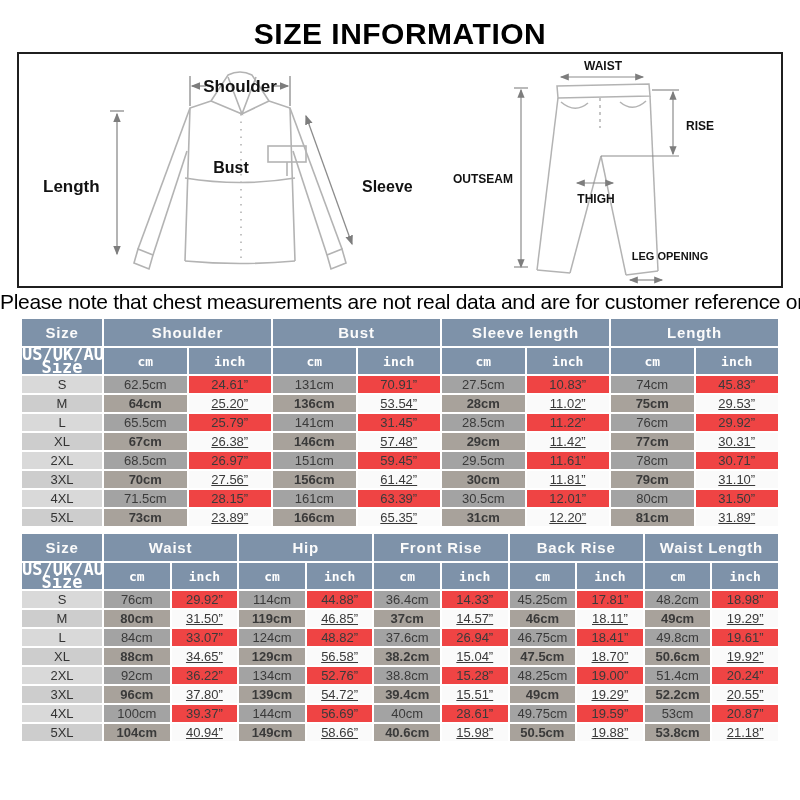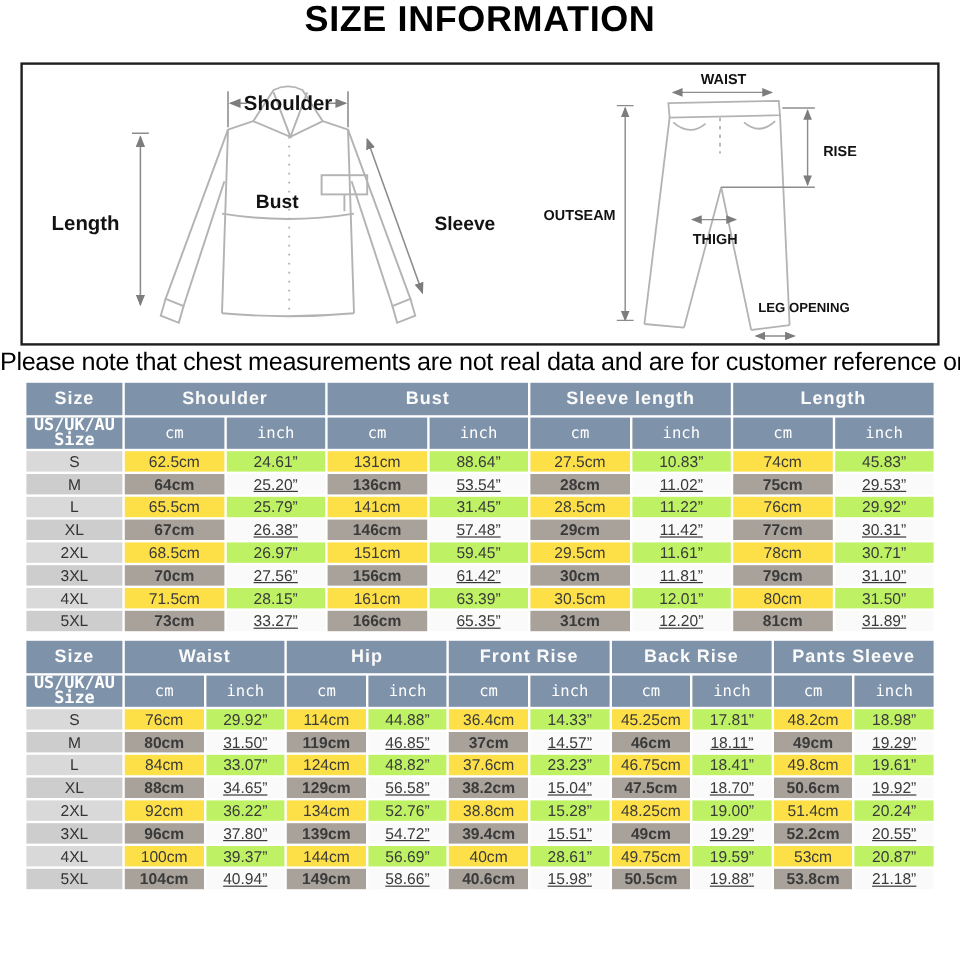--- a/index.html
+++ b/index.html
@@ -3,21 +3,21 @@
 <meta charset="utf-8">
 <style>
   * { box-sizing: border-box; margin: 0; padding: 0; }
   html, body { background: #ffffff; }
   .page {
     width: 800px; height: 800px; overflow: hidden; position: relative;
     font-family: "Liberation Sans", sans-serif; background: #fff;
   }
   .title {
     text-align: center; font-size: 30px; font-weight: bold; color: #000;
-    height: 52px; letter-spacing: 0.5px;
+    padding-top: 17px; height: 52px; letter-spacing: 0.5px;
   }
   .diagram-box {
     margin: 0 17px; height: 236px; border: 2px solid #1f1f1f;
     display: flex; align-items: stretch; justify-content: space-between;
     padding: 2px 10px 2px 16px; background: #fff;
   }
   .diagram-box svg { display: block; height: 228px; }
   .note {
     font-size: 21px; color: #000; text-align: center; white-space: nowrap;
     line-height: 28px; height: 28px; letter-spacing: -0.3px;
@@ -28,31 +28,31 @@
   }
   table.size-table th, table.size-table td {
     text-align: center; vertical-align: middle; overflow: hidden;
   }
   th.grp {
     background: #7e92a9; color: #fbfbfb; font-size: 15px; font-weight: bold;
     height: 27px; letter-spacing: 0.8px;
   }
   th.sub-size {
     background: #7e92a9; color: #ffffff; height: 20px;
-    font-family: "DejaVu Sans Mono", monospace; font-size: 14px;
+    font-family: "DejaVu Sans Mono", monospace; font-size: 17px;
     font-weight: bold; line-height: 13px; letter-spacing: 0px; margin-top: 12px;
   }
   th.unit {
     background: #7e92a9; color: #ffffff; height: 24px;
-    font-family: "DejaVu Sans Mono", monospace; font-size: 13px; font-weight: normal;
+    font-family: "DejaVu Sans Mono", monospace; font-size: 13px; font-weight: bold;
   }
   td { font-size: 13px; color: #3a3a3a; height: 17px; line-height: 17px; }
   tr.odd td.c-size  { background: #d9d9d9; }
-  tr.odd td.c-cm    { background: #fde047; }
-  tr.odd td.c-inch  { background: #bef264; }
+  tr.odd td.c-cm    { background: #a3a3a3; }
+  tr.odd td.c-inch  { background: #ef4444; }
   tr.even td.c-size { background: #cdcdcd; }
   tr.even td.c-cm   { background: #a8a29b; font-weight: bold; }
   tr.even td.c-inch { background: #fafafa; text-decoration: underline; }
   td.c-size { color: #333; }
   .svg-label { font-family: "Liberation Sans", sans-serif; font-weight: bold; fill: #121212; }
   .gap6 { height: 3px; }
 </style>
 </head>
 <body>
 
@@ -171,21 +171,21 @@
           <th class="unit">cm</th>
           <th class="unit">inch</th>
         </tr>
       </thead>
       <tbody>
         <tr class="odd">
           <td class="c-size">S</td>
           <td class="c-cm">62.5cm</td>
           <td class="c-inch">24.61”</td>
           <td class="c-cm">131cm</td>
-          <td class="c-inch">88.64”</td>
+          <td class="c-inch">70.91”</td>
           <td class="c-cm">27.5cm</td>
           <td class="c-inch">10.83”</td>
           <td class="c-cm">74cm</td>
           <td class="c-inch">45.83”</td>
         </tr>
         <tr class="even">
           <td class="c-size">M</td>
           <td class="c-cm">64cm</td>
           <td class="c-inch">25.20”</td>
           <td class="c-cm">136cm</td>
@@ -246,21 +246,21 @@
           <td class="c-cm">161cm</td>
           <td class="c-inch">63.39”</td>
           <td class="c-cm">30.5cm</td>
           <td class="c-inch">12.01”</td>
           <td class="c-cm">80cm</td>
           <td class="c-inch">31.50”</td>
         </tr>
         <tr class="even">
           <td class="c-size">5XL</td>
           <td class="c-cm">73cm</td>
-          <td class="c-inch">33.27”</td>
+          <td class="c-inch">23.89”</td>
           <td class="c-cm">166cm</td>
           <td class="c-inch">65.35”</td>
           <td class="c-cm">31cm</td>
           <td class="c-inch">12.20”</td>
           <td class="c-cm">81cm</td>
           <td class="c-inch">31.89”</td>
         </tr>
       </tbody>
     </table>
   <div class="gap6"></div>
@@ -278,21 +278,21 @@
         <col>
         <col>
       </colgroup>
       <thead>
         <tr>
           <th class="grp">Size</th>
           <th class="grp" colspan="2">Waist</th>
           <th class="grp" colspan="2">Hip</th>
           <th class="grp" colspan="2">Front Rise</th>
           <th class="grp" colspan="2">Back Rise</th>
-          <th class="grp" colspan="2">Pants Sleeve</th>
+          <th class="grp" colspan="2">Waist Length</th>
         </tr>
         <tr>
           <th class="sub-size">US/UK/AU<br>Size</th>
           <th class="unit">cm</th>
           <th class="unit">inch</th>
           <th class="unit">cm</th>
           <th class="unit">inch</th>
           <th class="unit">cm</th>
           <th class="unit">inch</th>
           <th class="unit">cm</th>
@@ -328,21 +328,21 @@
           <td class="c-cm">49cm</td>
           <td class="c-inch">19.29”</td>
         </tr>
         <tr class="odd">
           <td class="c-size">L</td>
           <td class="c-cm">84cm</td>
           <td class="c-inch">33.07”</td>
           <td class="c-cm">124cm</td>
           <td class="c-inch">48.82”</td>
           <td class="c-cm">37.6cm</td>
-          <td class="c-inch">23.23”</td>
+          <td class="c-inch">26.94”</td>
           <td class="c-cm">46.75cm</td>
           <td class="c-inch">18.41”</td>
           <td class="c-cm">49.8cm</td>
           <td class="c-inch">19.61”</td>
         </tr>
         <tr class="even">
           <td class="c-size">XL</td>
           <td class="c-cm">88cm</td>
           <td class="c-inch">34.65”</td>
           <td class="c-cm">129cm</td>

